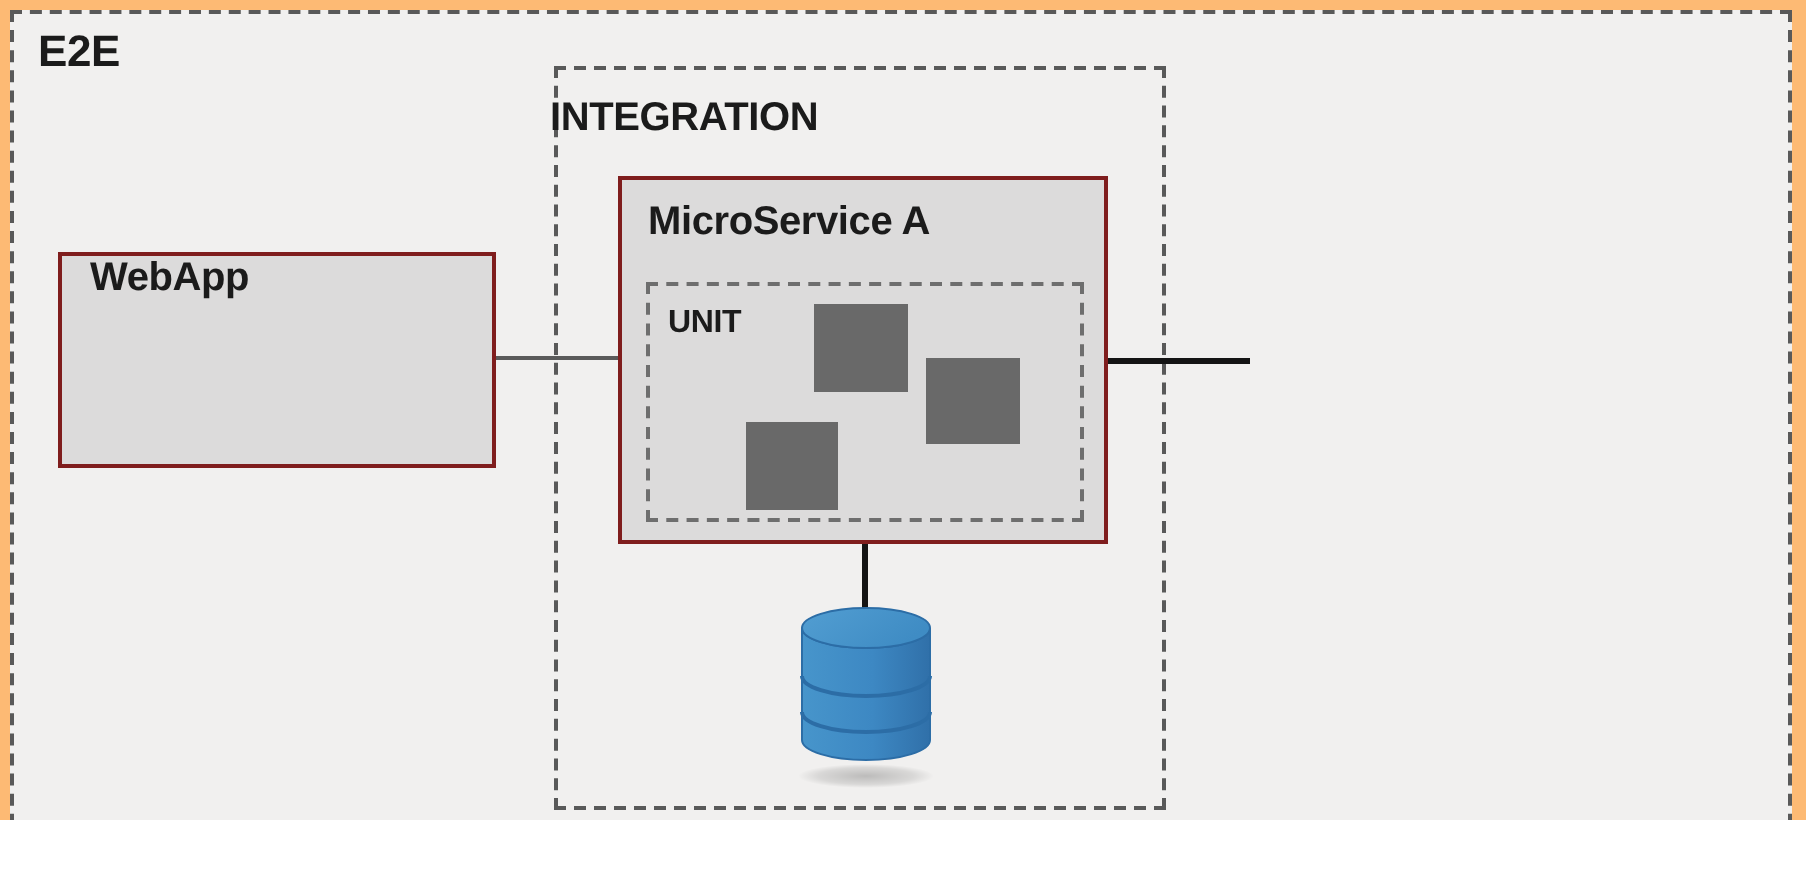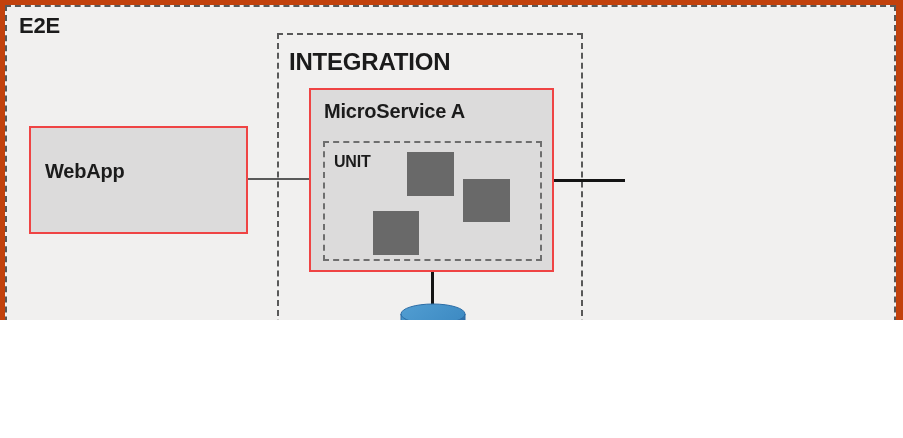--- a/index.html
+++ b/index.html
@@ -4,23 +4,23 @@
 <style>
   html, body {
     margin: 0;
     padding: 0;
     background: #ffffff;
     font-family: "Liberation Sans", sans-serif;
   }
   .canvas {
     position: relative;
     width: 903px;
-    height: 320px;
+    height: 410px;
     overflow: hidden;
-    background: #c2410c;
+    background: #fdba74;
   }
   .abs { position: absolute; box-sizing: border-box; }
 
   
   .e2e {
     left: 5px; top: 5px;
     width: 891px; height: 428px;
     background: #f1f0ef;
     border: 2px dashed #595959;
     z-index: 1;
@@ -33,38 +33,38 @@
   }
   .e2e-label { left: 19px; top: 13px; font-size: 22px; z-index: 9; }
 
   
   .integration {
     left: 277px; top: 33px;
     width: 306px; height: 372px;
     border: 2px dashed #595959;
     z-index: 2;
   }
-  .integration-label { left: 289px; top: 48px; font-size: 24px; z-index: 9; }
+  .integration-label { left: 275px; top: 48px; font-size: 20px; z-index: 9; }
 
   
   .node-box {
     background: #dcdbdb;
-    border: 2px solid #ef4444;
+    border: 2px solid #7f1d1d;
     z-index: 3;
   }
   .node-label {
     position: absolute;
     font-weight: 700;
     font-size: 20px;
     color: #1b1b1b;
     letter-spacing: -0.2px;
     white-space: nowrap;
   }
   .webapp { left: 29px;  top: 126px; width: 219px; height: 108px; }
-  .webapp .node-label { left: 14px; top: 32px; }
+  .webapp .node-label { left: 14px; top: 0; }
   .ms-a   { left: 309px; top: 88px;  width: 245px; height: 184px; }
   .ms-a .node-label { left: 13px; top: 10px; }
   .ms-b   { left: 625px; top: 88px;  width: 243px; height: 182px; }
   .ms-b .node-label { left: 14px; top: 14px; }
 
   
   .unit {
     left: 323px; top: 141px;
     width: 219px; height: 120px;
     border: 2px dashed #6e6e6e;

